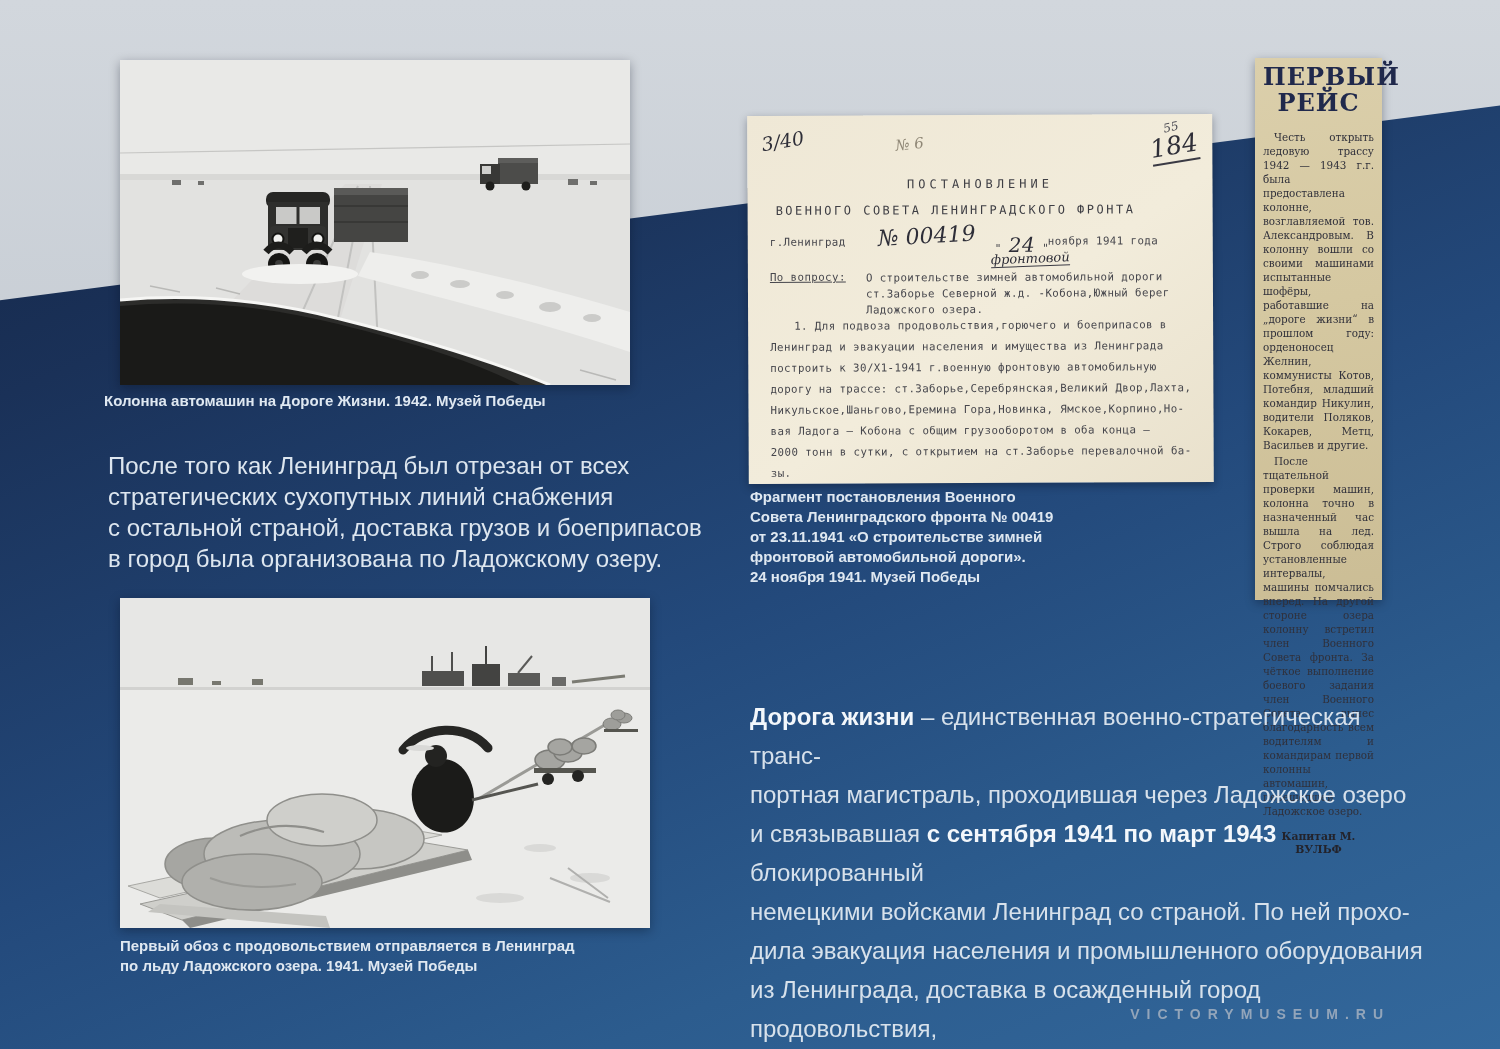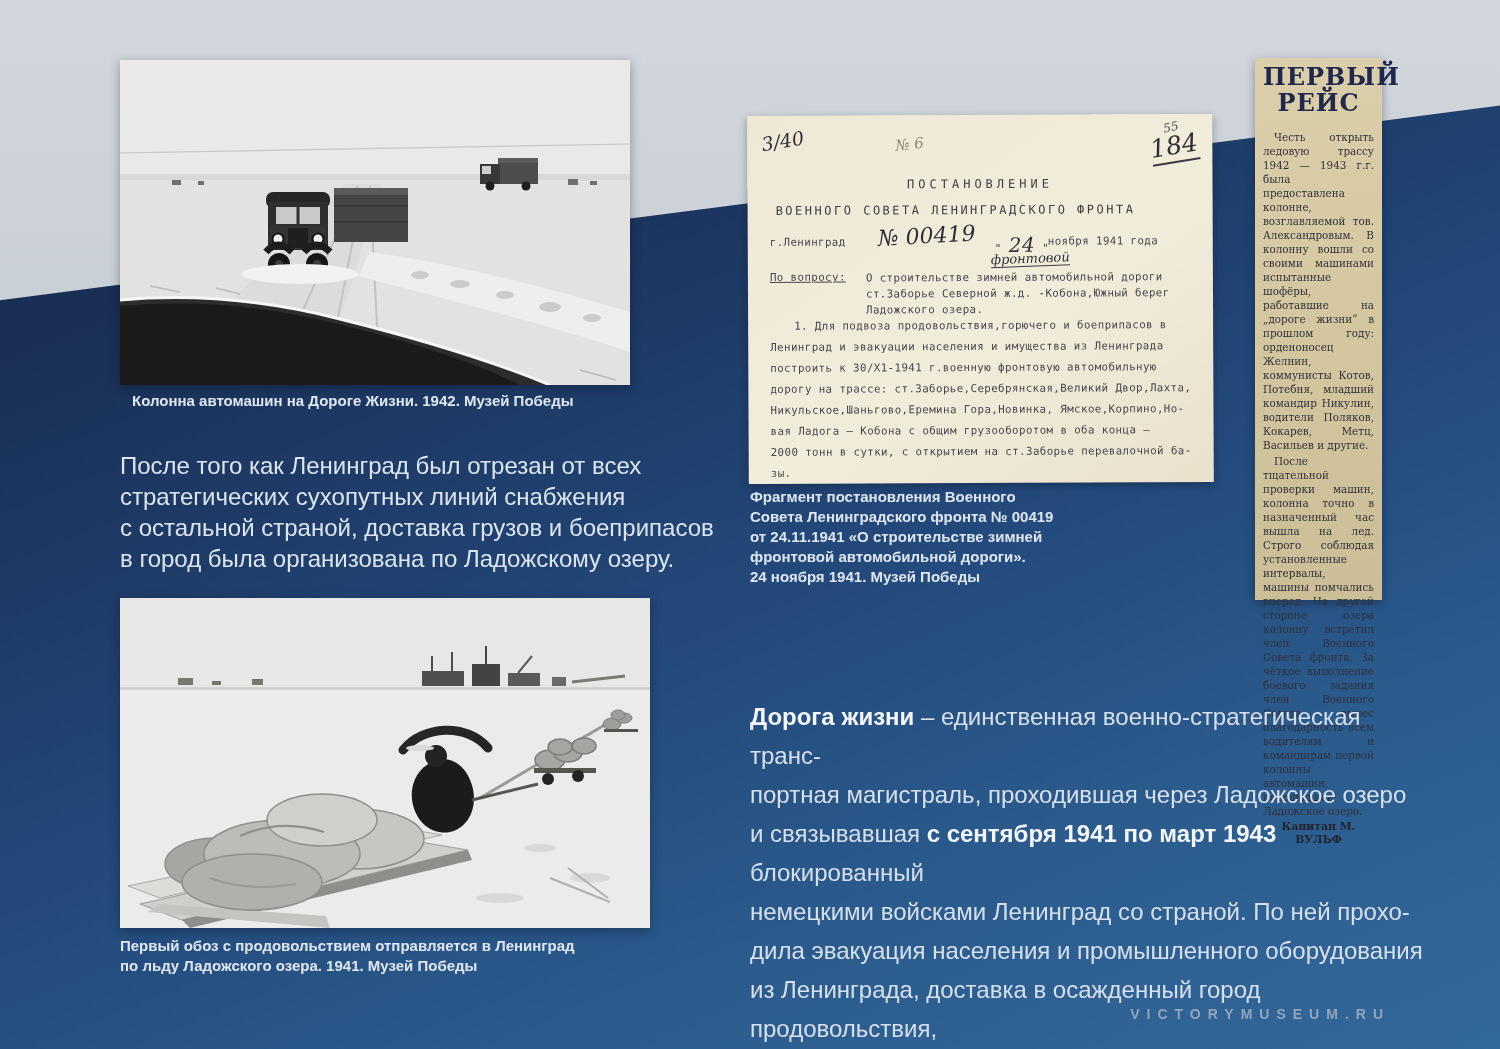--- a/index.html
+++ b/index.html
@@ -48,21 +48,21 @@
   .news{left:1255px;top:58px;width:127px;height:542px;
         background:linear-gradient(170deg,#dbcfab 0%,#d5c8a1 45%,#cbbd95 100%);
         box-shadow:0 3px 9px rgba(5,12,25,.35);
         font-family:"DejaVu Serif",serif;color:#2e2e35;padding:9px;box-sizing:border-box;}
   .news-inner{position:absolute;left:8px;top:6px;width:111px;}
   .news-title{font-size:24px;line-height:26px;font-weight:700;text-align:center;color:#20294c;letter-spacing:1px;}
   .news-sub{margin-top:6px;font-size:10.8px;line-height:13.5px;font-weight:700;text-align:center;color:#23232b;}
   .news-sub span{text-decoration:underline;}
   .news-body{margin-top:14px;font-size:10.4px;line-height:14px;text-align:justify;color:#30303a;hyphens:auto;}
   .news-body p{margin:0 0 2px 0;text-indent:11px;}
-  .news-sig{margin-top:2px;font-size:10.8px;font-weight:700;text-align:center;color:#23232b;}
+  .news-sig{margin-top:12px;font-size:10.8px;font-weight:700;text-align:center;color:#23232b;}
   svg{display:block;}
 </style>
 </head>
 <body>
 
 <div class="canvas">
 
   <div class="abs gray-band"></div>
 
   <div class="abs photo z2" style="left:120px;top:60px;width:510px;height:325px;">
@@ -124,23 +124,23 @@
       <path d="M0,246 C80,239 150,247 218,264 C290,282 350,300 400,325 L0,325 Z" fill="#1a1a18"></path>
       <path d="M0,240 C80,233 150,241 220,259 C300,279 370,300 430,325" fill="none" stroke="#f6f6f4" stroke-width="3"></path>
       <g stroke="#b9b9b7" stroke-width="1.5">
         <line x1="60" y1="232" x2="30" y2="226"></line>
           <line x1="120" y1="234" x2="96" y2="228"></line>
         <line x1="460" y1="310" x2="496" y2="320"></line>
       </g>
     </svg>
   </div>
 
-  <div class="abs caption z2" style="left:132px;top:391px;width:540px;">Колонна автомашин на Дороге Жизни. 1942. Музей Победы</div>
-
-  <div class="abs intro pre z2" style="left:120px;top:450px;width:600px;">После того как Ленинград был отрезан от всех
+  <div class="abs caption z2" style="left:104px;top:391px;width:540px;">Колонна автомашин на Дороге Жизни. 1942. Музей Победы</div>
+
+  <div class="abs intro pre z2" style="left:108px;top:450px;width:600px;">После того как Ленинград был отрезан от всех
 стратегических сухопутных линий снабжения
 с остальной страной, доставка грузов и боеприпасов
 в город была организована по Ладожскому озеру.</div>
 
   <div class="abs photo z2" style="left:120px;top:598px;width:530px;height:330px;">
     <svg width="530" height="330" viewBox="0 0 530 330">
       <rect x="0" y="0" width="530" height="92" fill="#e7e7e5"></rect>
       <rect x="0" y="89" width="530" height="4" fill="#d2d2d0"></rect>
       <rect x="0" y="92" width="530" height="238" fill="#ebebe9"></rect>
       <g fill="#77776f">
@@ -236,21 +236,21 @@
       <div>дорогу на трассе: ст.Заборье,Серебрянская,Великий Двор,Лахта,</div>
       <div>Никульское,Шаньгово,Еремина Гора,Новинка, Ямское,Корпино,Но-</div>
       <div>вая Ладога – Кобона с общим грузооборотом в оба конца –</div>
       <div>2000 тонн в сутки, с открытием на ст.Заборье перевалочной ба-</div>
       <div>зы.</div>
     </div>
   </div>
 
   <div class="abs caption pre z2" style="left:750px;top:487px;width:340px;">Фрагмент постановления Военного
 Совета Ленинградского фронта № 00419
-от 24.11.1941 «О строительстве зимней
+от 23.11.1941 «О строительстве зимней
 фронтовой автомобильной дороги».
 24 ноября 1941. Музей Победы</div>
 
   <div class="abs news z2">
     <div class="news-inner">
       <div class="news-title pre">ПЕРВЫЙ
 РЕЙС</div>
       <div class="news-body">
         <p>Честь открыть ледовую трассу 1942 — 1943 г.г. была предоставлена колонне, возглавляемой тов. Александровым. В колонну вошли со своими машинами испытанные шофёры, работавшие на „дороге жизни“ в прошлом году: орденоносец Желнин, коммунисты Котов, Потебня, младший командир Никулин, водители Поляков, Кокарев, Метц, Васильев и другие.</p>
         <p>После тщательной проверки машин, колонна точно в назначенный час вышла на лед. Строго соблюдая установленные интервалы, машины помчались вперед. На другой стороне озера колонну встретил член Военного Совета фронта. За чёткое выполнение боевого задания член Военного Совета вынес благодарность всем водителям и командирам первой колонны автомашин, перешедшей Ладожское озеро.</p>

